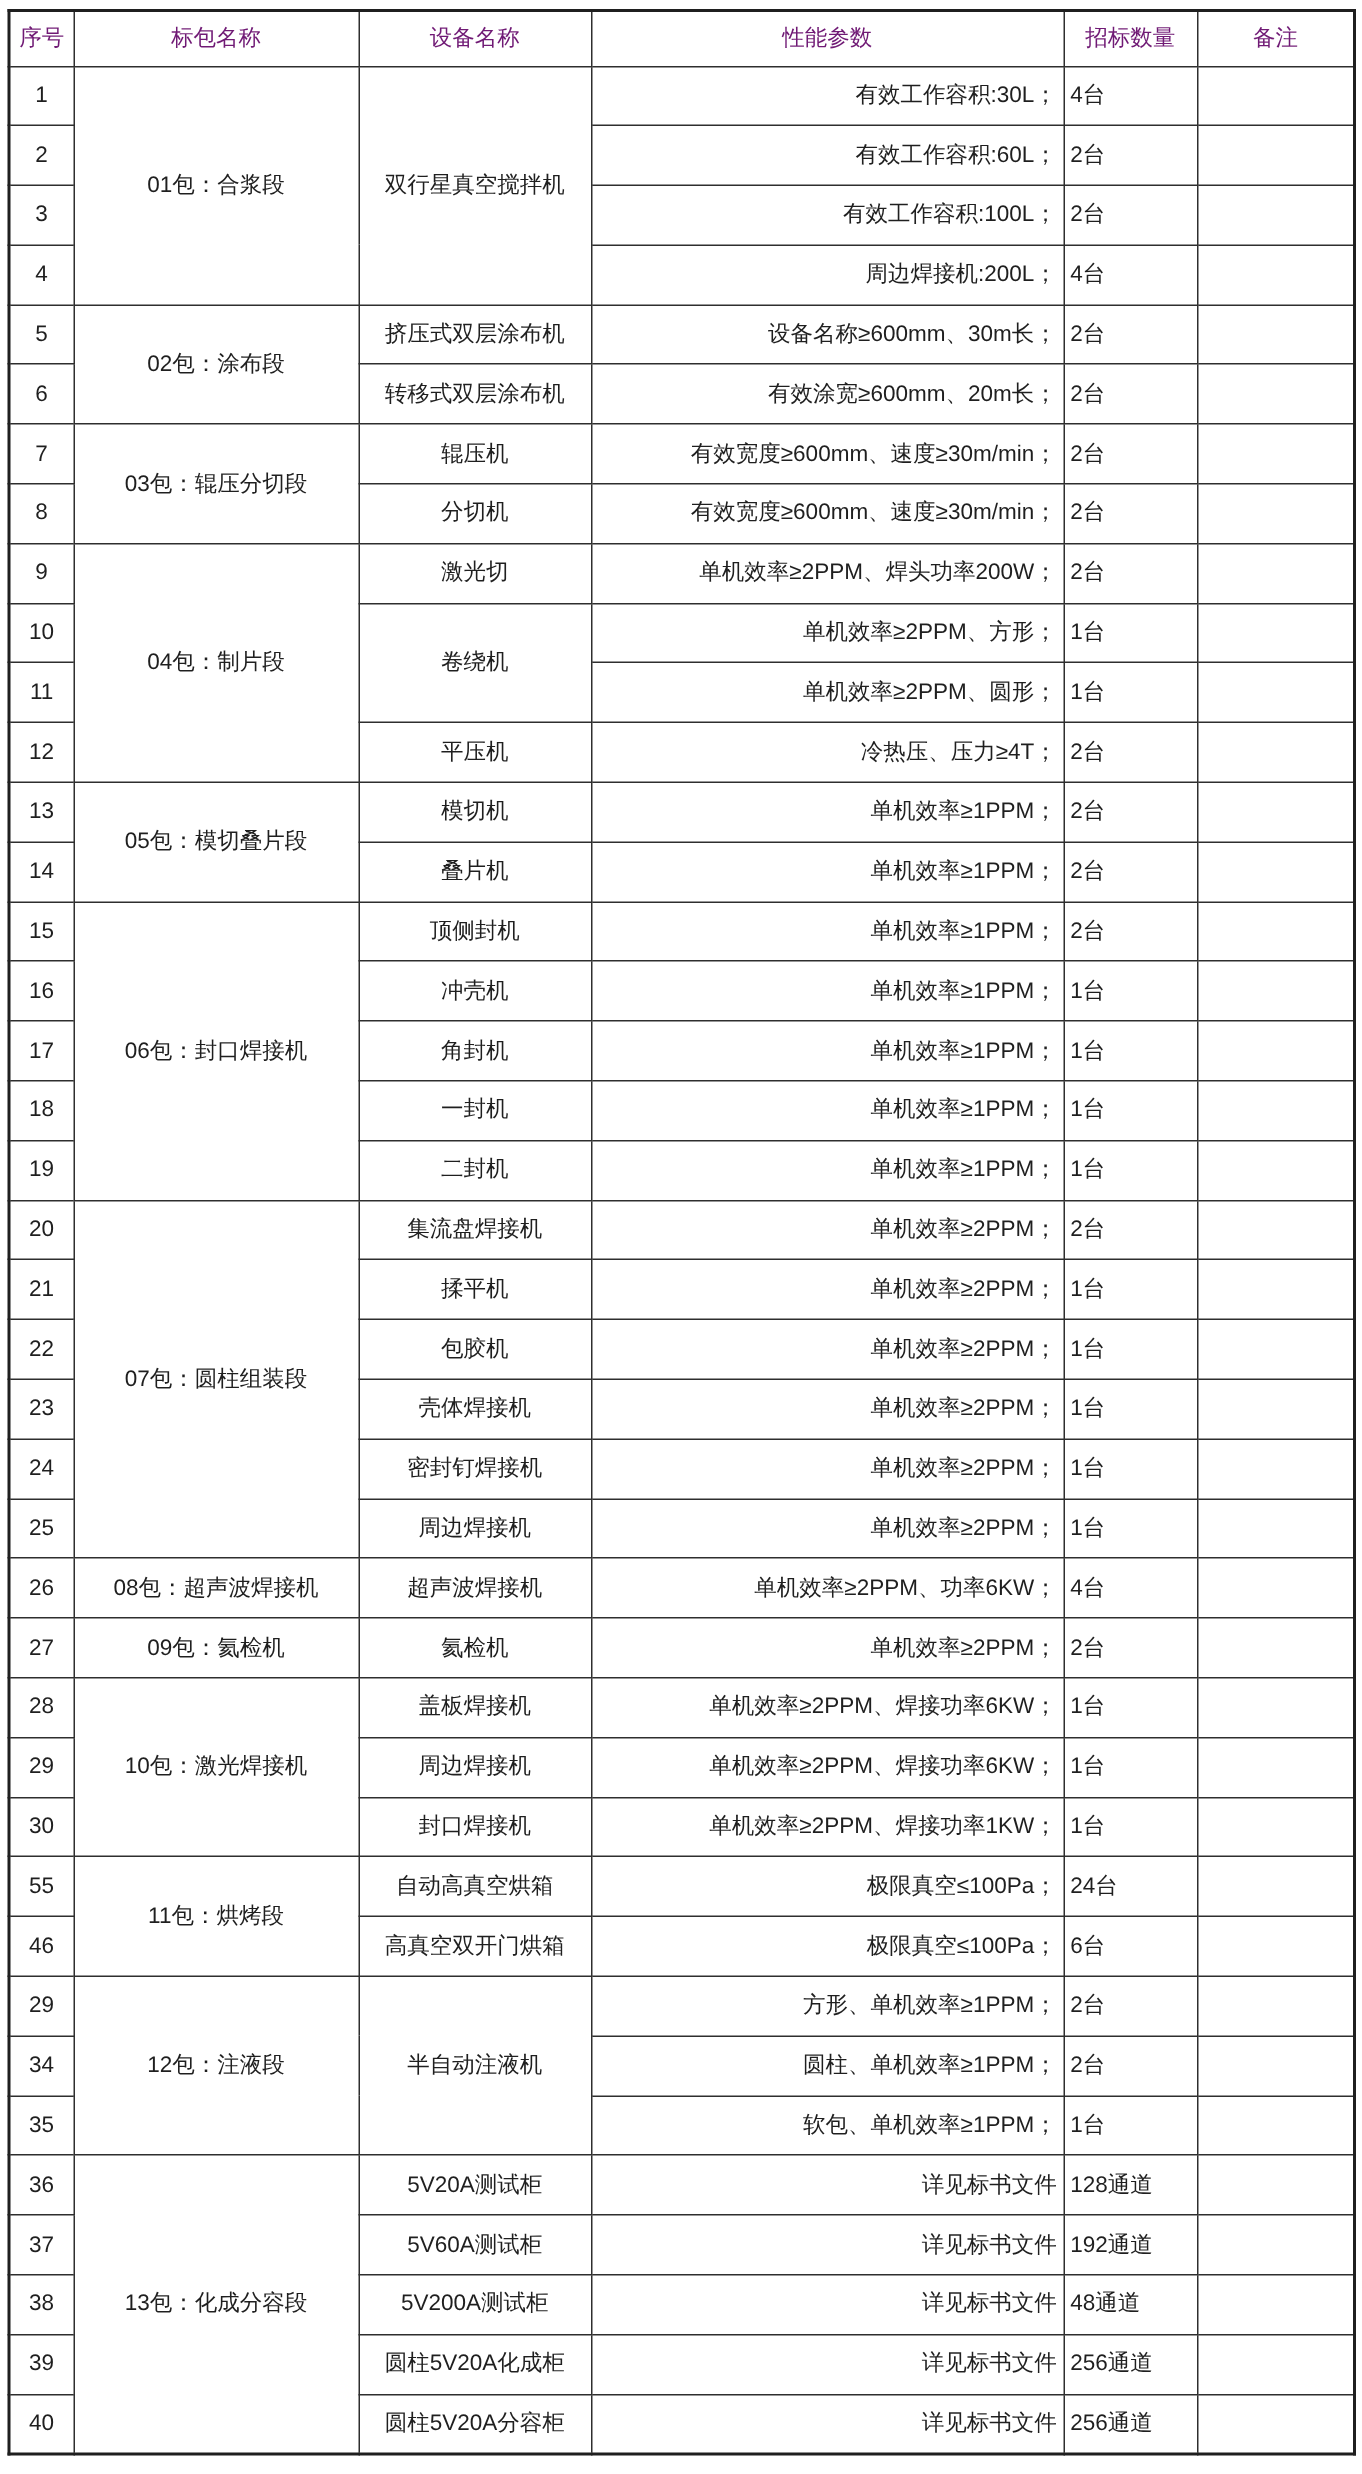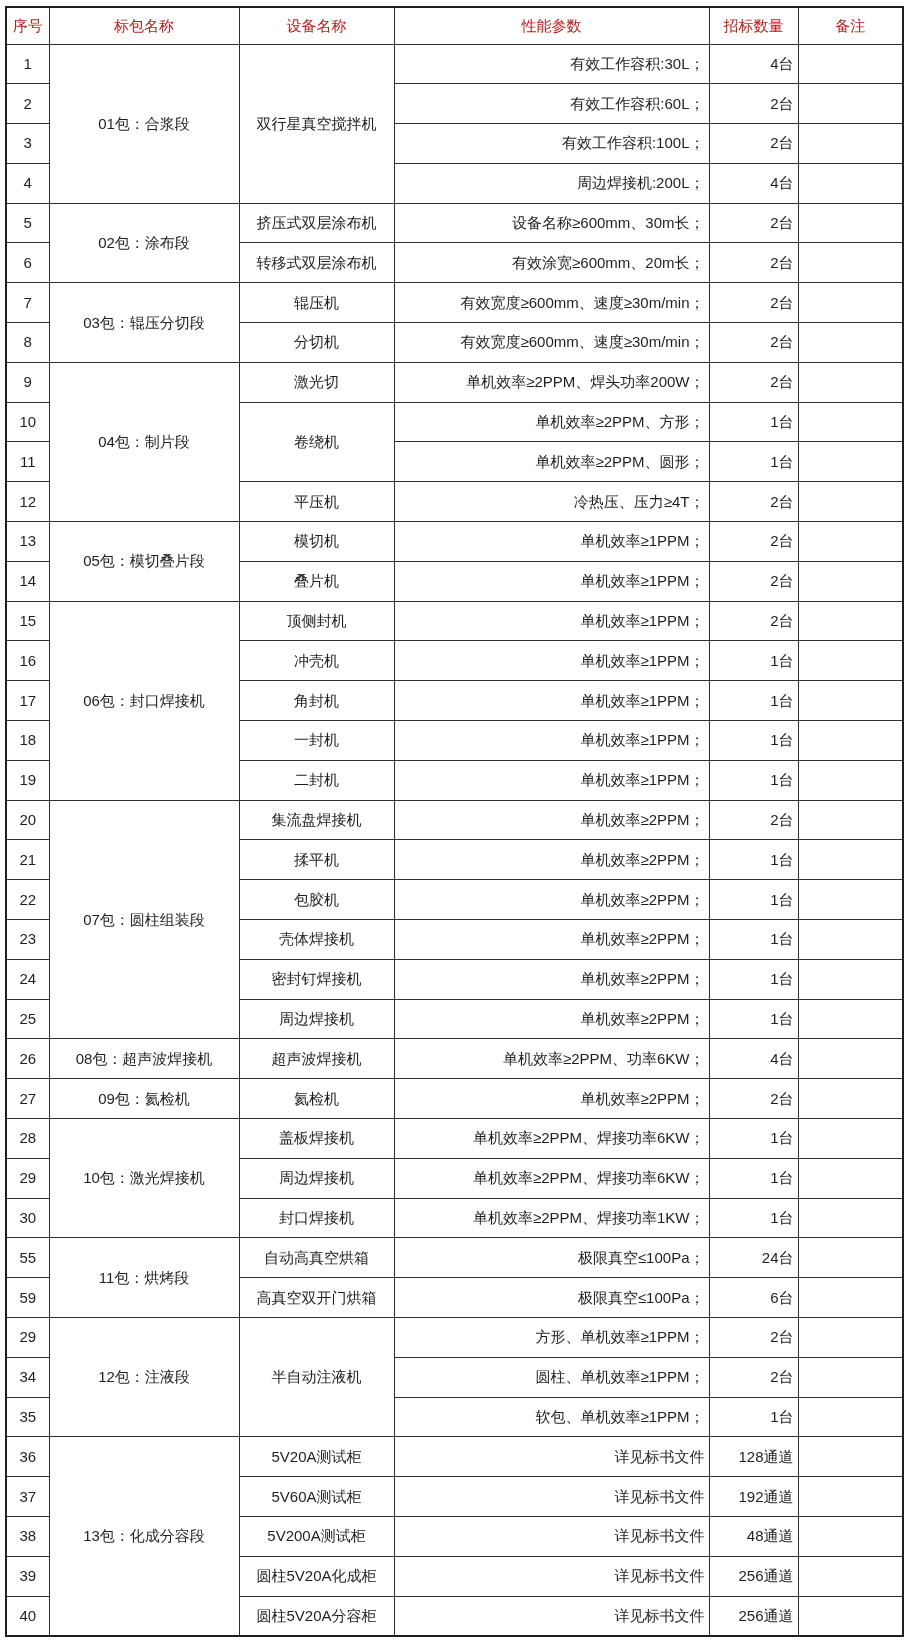--- a/index.html
+++ b/index.html
@@ -30,26 +30,26 @@
     font-size: 15px;
     font-weight: normal;
     line-height: 1.2;
     padding: 2px 4px;
     overflow: hidden;
     vertical-align: middle;
     background: #ffffff;
   }
   .bid-table thead tr { height: 37px; }
   .bid-table tbody tr { height: 39.8px; }
-  .bid-table th { text-align: center; color: #b91c1c; }
+  .bid-table th { text-align: center; color: #701a75; }
   .c-no   { text-align: center; }
   .c-pkg  { text-align: center; padding-left: 6px; }
   .c-dev  { text-align: center; padding-left: 8px; }
   .c-param{ text-align: right; padding-left: 8px; }
-  .c-qty  { text-align: right; }
+  .c-qty  { text-align: left; }
   .c-note { }
 </style>
 </head>
 <body>
 
 <div class="page">
   <table class="bid-table">
     <colgroup>
       <col style="width:43px">
         <col style="width:190px">
@@ -287,21 +287,21 @@
       </tr>
       <tr>
         <td class="c-no">55</td>
         <td class="c-pkg" rowspan="2">11包：烘烤段</td>
         <td class="c-dev">自动高真空烘箱</td>
         <td class="c-param">极限真空≤100Pa；</td>
         <td class="c-qty">24台</td>
         <td class="c-note"></td>
       </tr>
       <tr>
-        <td class="c-no">59</td>
+        <td class="c-no">46</td>
         <td class="c-dev">高真空双开门烘箱</td>
         <td class="c-param">极限真空≤100Pa；</td>
         <td class="c-qty">6台</td>
         <td class="c-note"></td>
       </tr>
       <tr>
         <td class="c-no">29</td>
         <td class="c-pkg" rowspan="3">12包：注液段</td>
         <td class="c-dev" rowspan="3">半自动注液机</td>
         <td class="c-param">方形、单机效率≥1PPM；</td>

